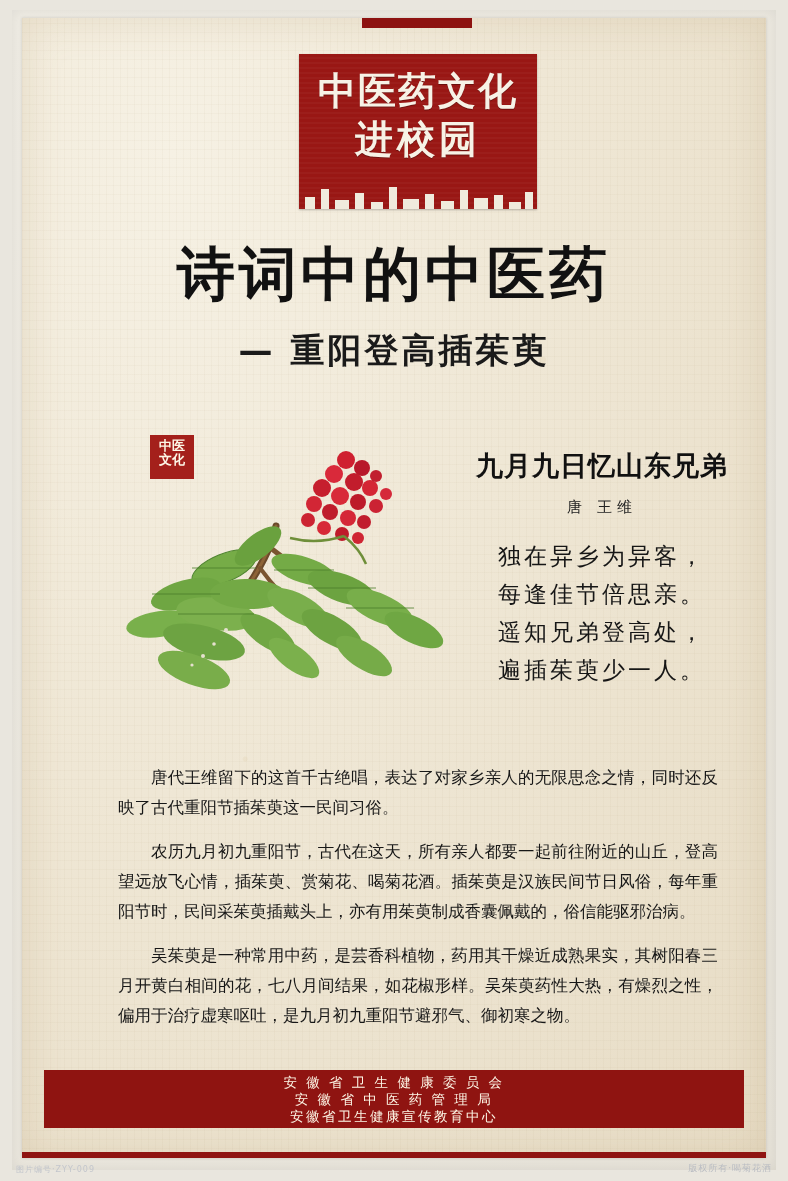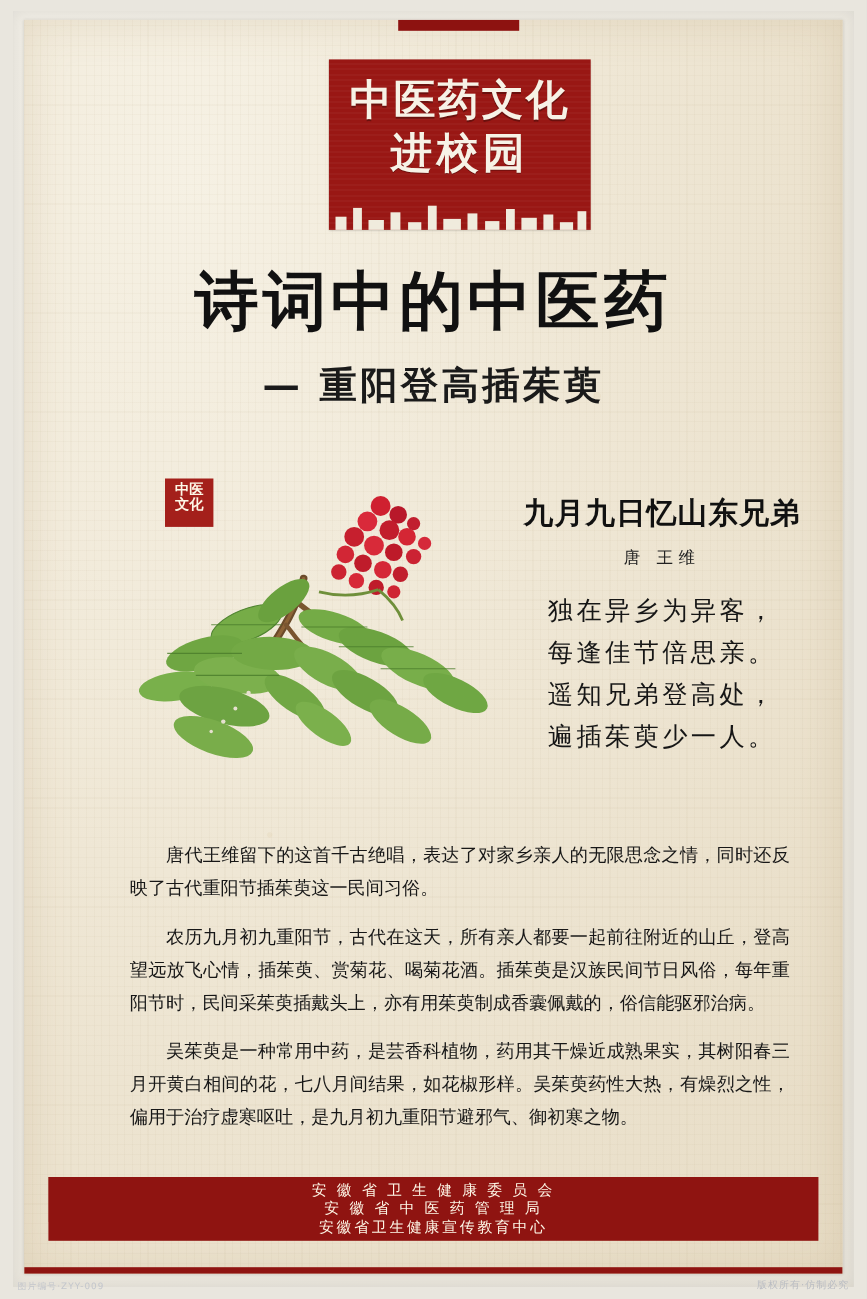--- a/index.html
+++ b/index.html
@@ -398,15 +398,15 @@
       <div class="footer-band"></div>
       <div class="footer-lines">
         <div>安 徽 省 卫 生 健 康 委 员 会</div>
         <div>安 徽 省 中 医 药 管 理 局</div>
         <div>安徽省卫生健康宣传教育中心</div>
       </div>
     </div>
     <div class="footer-rule"></div>
   </div>
 
-  <div class="watermark">版权所有·仿制必究</div>
+  <div class="watermark">版权所有·喝菊花酒</div>
   <div class="watermark-l">图片编号·ZYY-009</div>
 </div>
 
 </body></html>

